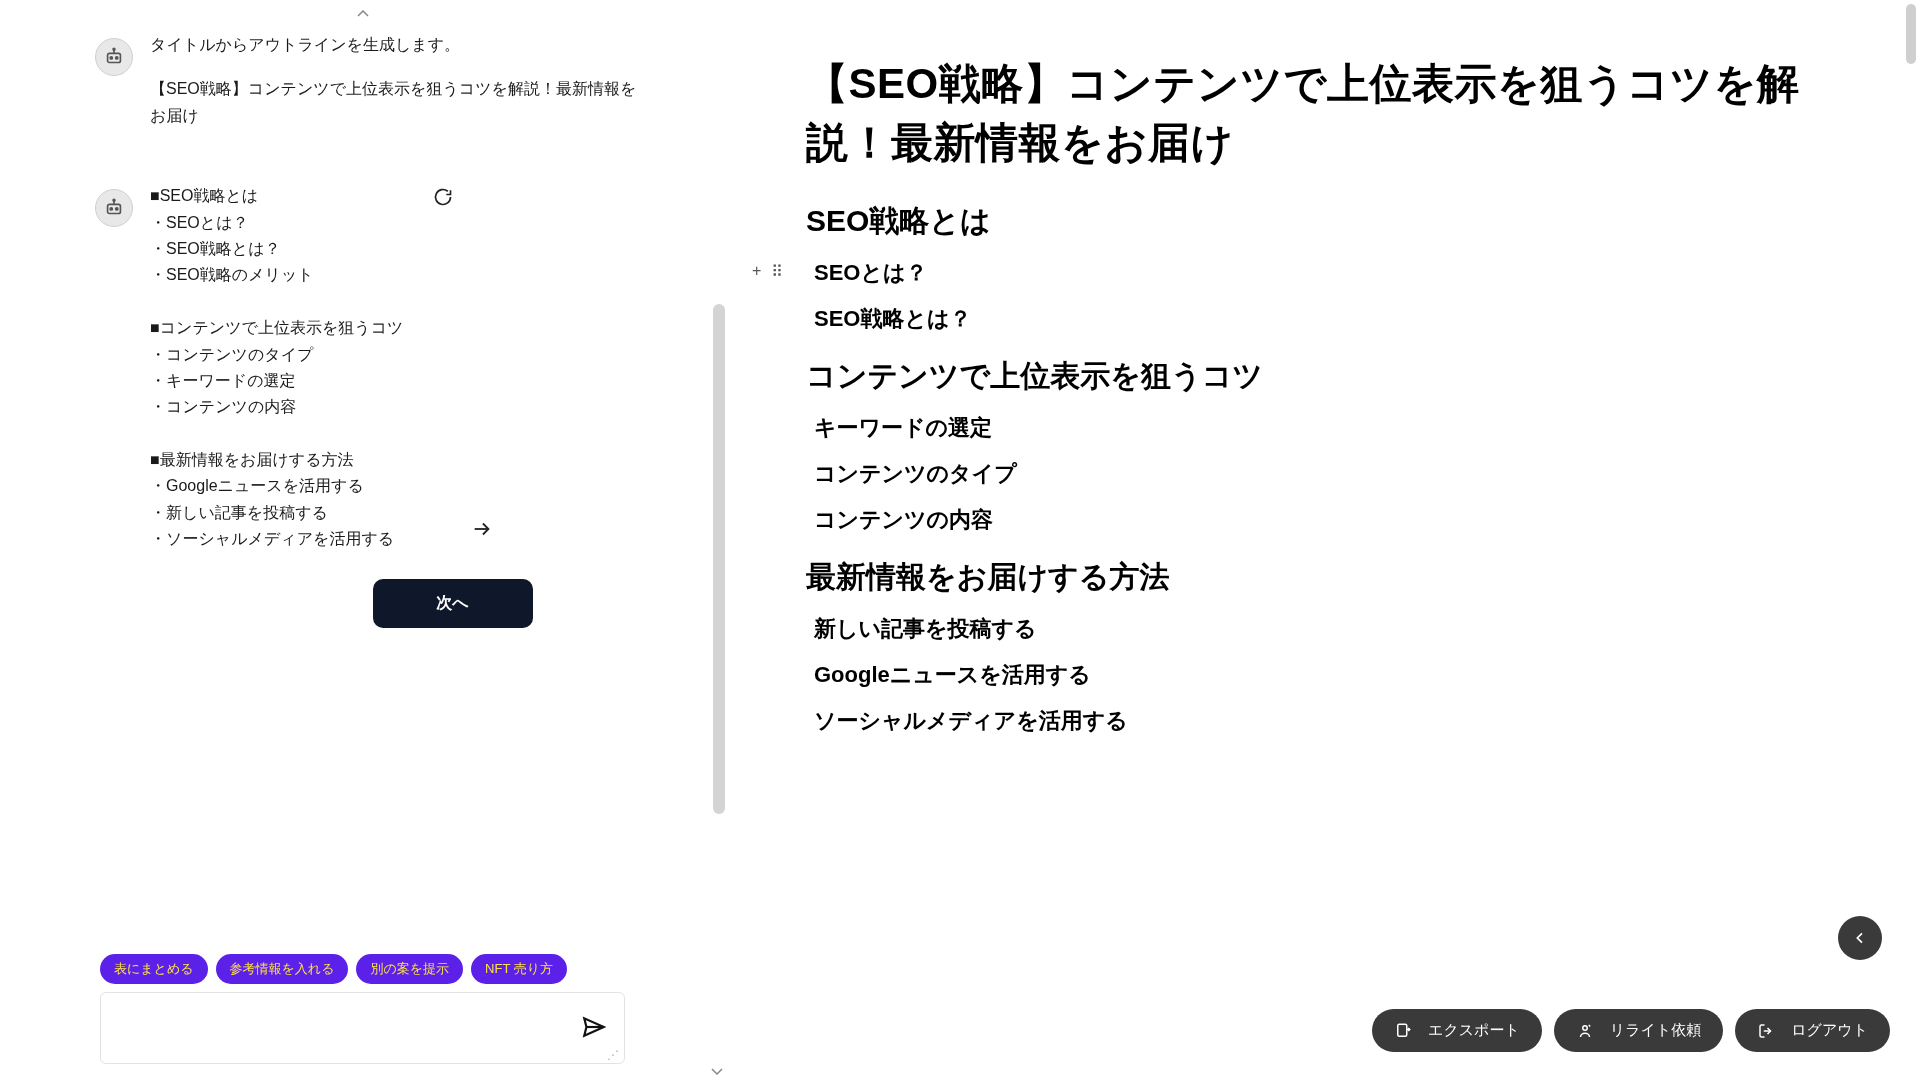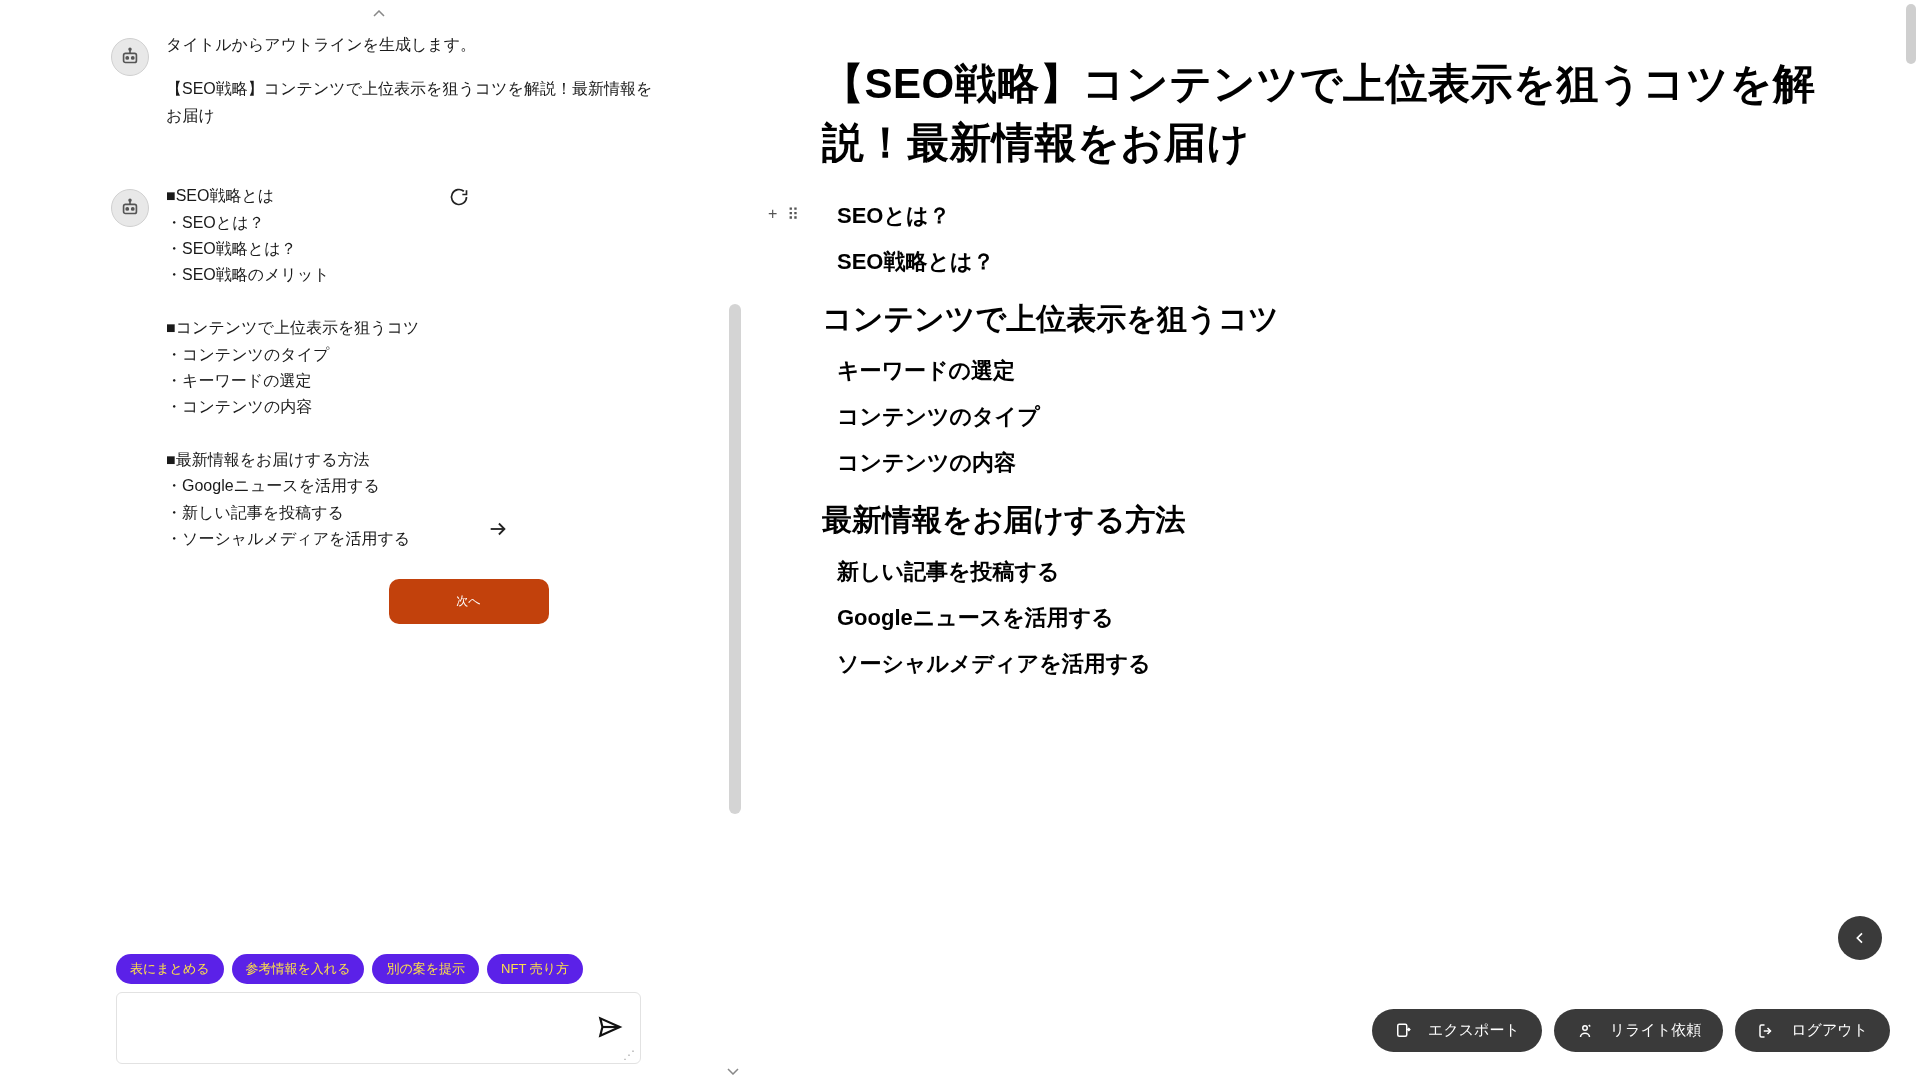--- a/index.html
+++ b/index.html
@@ -8,21 +8,20 @@
   background: #fff;
   width: 1920px;
   height: 1080px;
   overflow: hidden;
   position: relative;
 }
 .app {
   display: flex;
   height: 100%;
   width: 100%;
-  padding-left: 16px;
 }
 .left-panel {
   width: 725px;
   height: 100%;
   position: relative;
   display: flex;
   flex-direction: column;
   padding: 10px 0 0 0;
 }
 .chat-scroll {
@@ -76,27 +75,27 @@
 .arrow-btn {
   position: absolute;
   right: -90px;
   bottom: 4px;
   cursor: pointer;
 }
 .outline-line { white-space: pre-wrap; }
 .next-btn {
   display: block;
   margin: 18px auto 0;
-  background: #c2410c;
+  background: #0f172a;
   color: #fff;
   border: none;
   border-radius: 10px;
   padding: 14px 60px;
-  font-size: 12px;
-  font-weight: 400;
+  font-size: 16px;
+  font-weight: 700;
   cursor: pointer;
   width: 160px;
 }
 .next-btn-wrap { text-align: center; padding-left: 210px; padding-right: 30px; }
 
 .chips {
   display: flex;
   gap: 8px;
   padding: 0 0 8px 100px;
 }
@@ -179,21 +178,21 @@
 }
 .doc-h2 {
   font-size: 30px;
   font-weight: 700;
   margin: 22px 0 14px 0;
   color: #000;
 }
 .doc-h3 {
   font-size: 22px;
   font-weight: 600;
-  margin: 16px 0 10px 15px;
+  margin: 16px 0 10px 8px;
   color: #000;
 }
 .h3-row {
   position: relative;
 }
 .h3-controls {
   position: absolute;
   left: -54px;
   top: 4px;
   display: flex;
@@ -354,20 +353,21 @@
     </div>
   </div>
 
   <div class="divider"></div>
 
   <div class="right-panel">
     <div class="right-scrollbar"></div>
 
     <h1 class="doc-title">【SEO戦略】コンテンツで上位表示を狙うコツを解説！最新情報をお届け</h1>
 
+    <h2 class="doc-h2">SEO戦略とは</h2>
     <div class="h3-row">
       <div class="h3-controls">
         <span>+</span>
         <span class="drag-dots">⠿</span>
       </div>
       <h3 class="doc-h3">SEOとは？</h3>
     </div>
     <h3 class="doc-h3">SEO戦略とは？</h3>
 
     <h2 class="doc-h2">コンテンツで上位表示を狙うコツ</h2>

